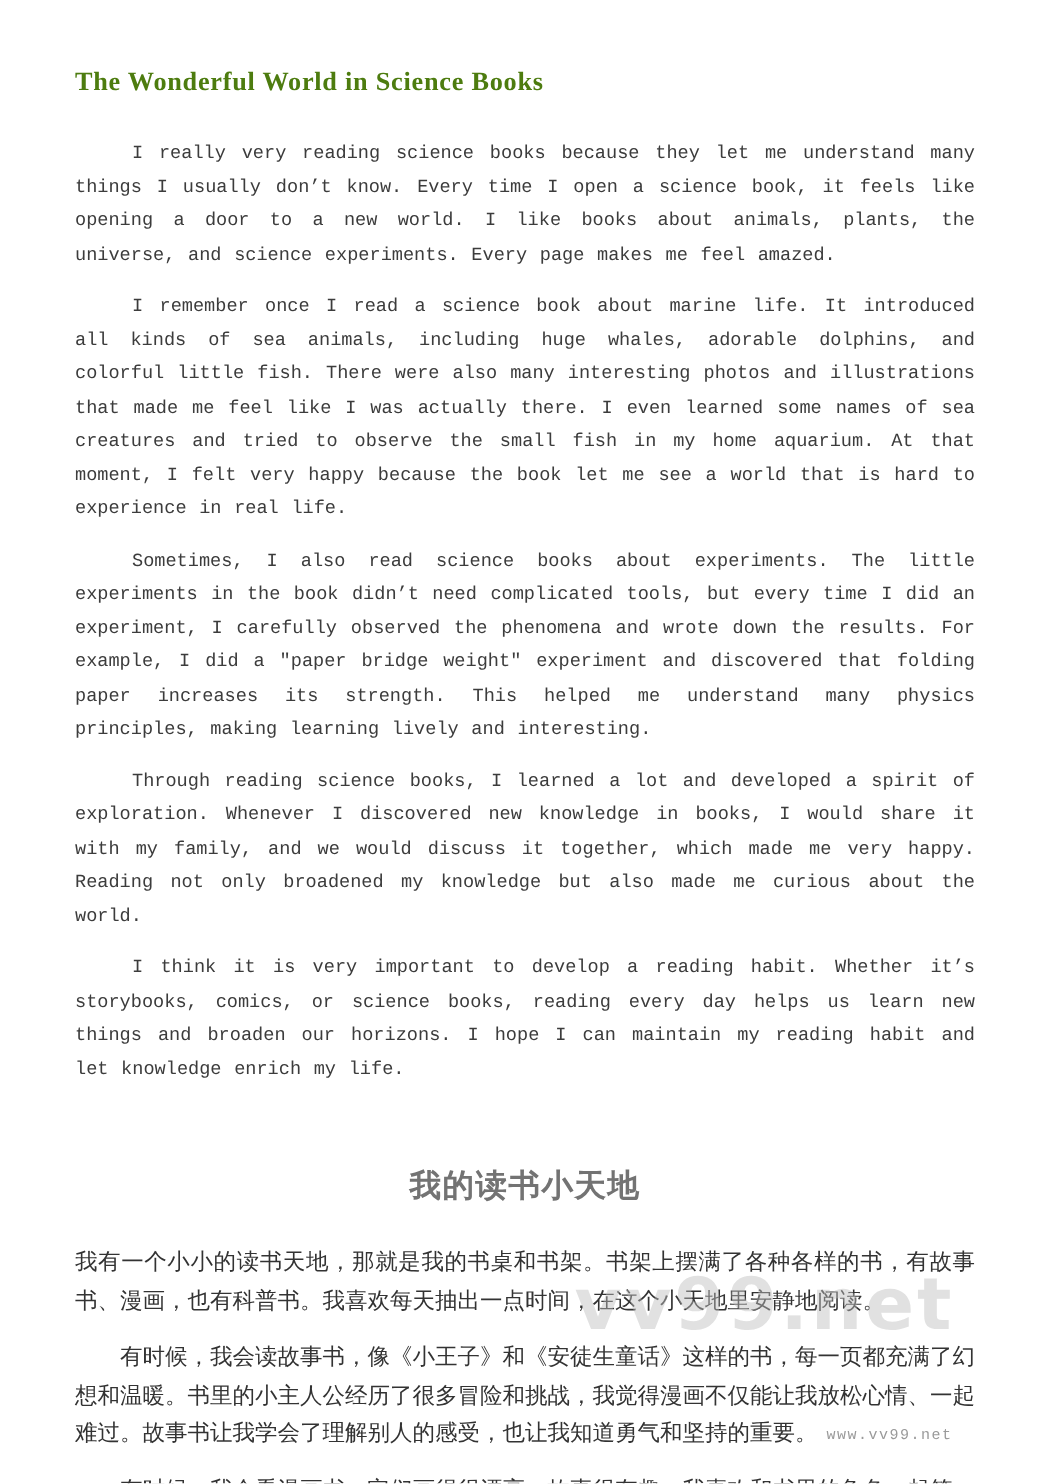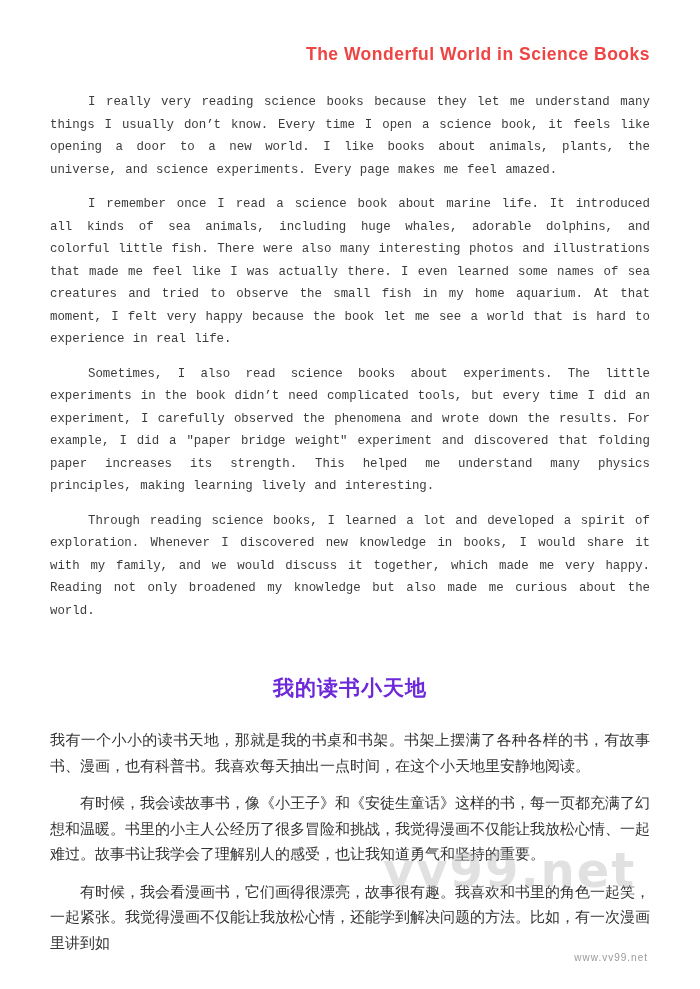--- a/index.html
+++ b/index.html
@@ -13,43 +13,43 @@
     height: 989px;
     background: #ffffff;
     overflow: hidden;
   }
   .content {
     position: relative;
     z-index: 1;
     padding: 44px 50px 0 50px;
   }
   .en-title {
-    font-family: Liberation Sans, sans-serif;
+    font-family: Liberation Serif, serif;
     font-weight: bold;
     font-size: 17.5px;
-    color: #ef4444;
-    text-align: right;
+    color: #4d7c0f;
+    text-align: left;
     margin: 0 0 26px 0;
     letter-spacing: 0.5px;
   }
   .en {
     font-family: "Liberation Mono", "DejaVu Sans Mono", monospace;
     font-size: 12.4px;
     line-height: 22.5px;
     color: #3c3c3c;
     text-align: justify;
     text-indent: 38px;
     margin: 0 0 12px 0;
     word-spacing: 1px;
   }
   .zh-title {
     font-family: "DejaVu Sans", sans-serif;
     font-size: 21px;
     font-weight: bold;
-    color: #6d28d9;
+    color: #737373;
     text-align: center;
     margin: 52px 0 26px 0;
     letter-spacing: 1px;
   }
   .zh {
     font-family: "Liberation Serif", "DejaVu Serif", serif;
     font-size: 15px;
     line-height: 25.5px;
     color: #333333;
     text-align: justify;
@@ -68,44 +68,45 @@
     font-size: 48px;
     font-weight: bold;
     color: #bdbdbd;
     opacity: 0.45;
     letter-spacing: 2px;
     pointer-events: none;
     white-space: nowrap;
   }
   .footer {
     position: absolute;
-    right: 52px;
+    right: 65px;
     bottom: 26px;
     z-index: 3;
-    font-family: Liberation Sans, sans-serif;
+    font-family: Liberation Mono, monospace;
     font-size: 10px;
     color: #9a9a9a;
     letter-spacing: 1px;
   }
 </style>
 </head>
 <body>
 
 <div class="page">
 
   <div class="watermark">vv99.net</div>
 
   <div class="content">
 
     <h1 class="en-title">The Wonderful World in Science Books</h1>
 
     <p class="en">I really very reading science books because they let me understand many things I usually don’t know. Every time I open a science book, it feels like opening a door to a new world. I like books about animals, plants, the universe, and science experiments. Every page makes me feel amazed.</p>
     <p class="en">I remember once I read a science book about marine life. It introduced all kinds of sea animals, including huge whales, adorable dolphins, and colorful little fish. There were also many interesting photos and illustrations that made me feel like I was actually there. I even learned some names of sea creatures and tried to observe the small fish in my home aquarium. At that moment, I felt very happy because the book let me see a world that is hard to experience in real life.</p>
     <p class="en">Sometimes, I also read science books about experiments. The little experiments in the book didn’t need complicated tools, but every time I did an experiment, I carefully observed the phenomena and wrote down the results. For example, I did a "paper bridge weight" experiment and discovered that folding paper increases its strength. This helped me understand many physics principles, making learning lively and interesting.</p>
     <p class="en">Through reading science books, I learned a lot and developed a spirit of exploration. Whenever I discovered new knowledge in books, I would share it with my family, and we would discuss it together, which made me very happy. Reading not only broadened my knowledge but also made me curious about the world.</p>
+    <p class="en">I think it is very important to develop a reading habit. Whether it’s storybooks, comics, or science books, reading every day helps us learn new things and broaden our horizons. I hope I can maintain my reading habit and let knowledge enrich my life.</p>
 
     <h2 class="zh-title">我的读书小天地</h2>
 
     <p class="zh no-indent">我有一个小小的读书天地，那就是我的书桌和书架。书架上摆满了各种各样的书，有故事书、漫画，也有科普书。我喜欢每天抽出一点时间，在这个小天地里安静地阅读。</p>
     <p class="zh">有时候，我会读故事书，像《小王子》和《安徒生童话》这样的书，每一页都充满了幻想和温暖。书里的小主人公经历了很多冒险和挑战，我觉得漫画不仅能让我放松心情、一起难过。故事书让我学会了理解别人的感受，也让我知道勇气和坚持的重要。</p>
     <p class="zh">有时候，我会看漫画书，它们画得很漂亮，故事很有趣。我喜欢和书里的角色一起笑，一起紧张。我觉得漫画不仅能让我放松心情，还能学到解决问题的方法。比如，有一次漫画里讲到如</p>
 
   </div>
 
   <div class="footer">www.vv99.net</div>

